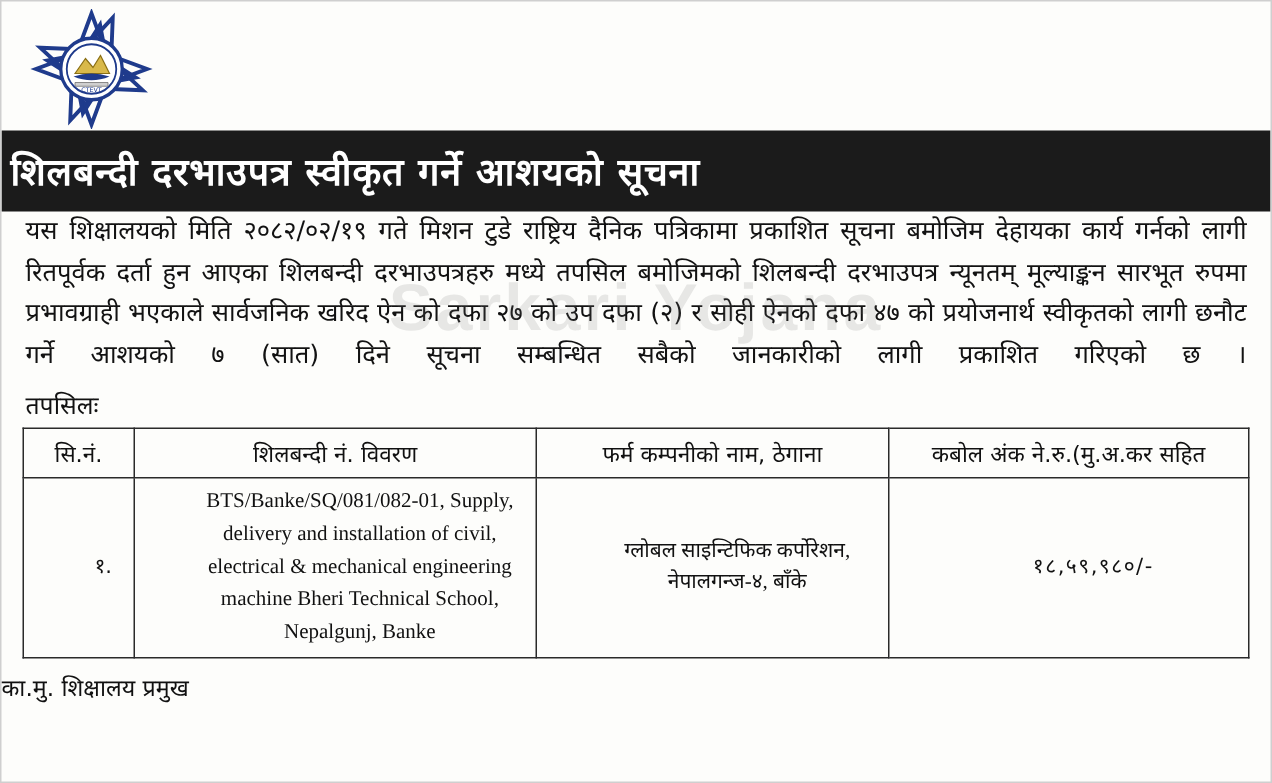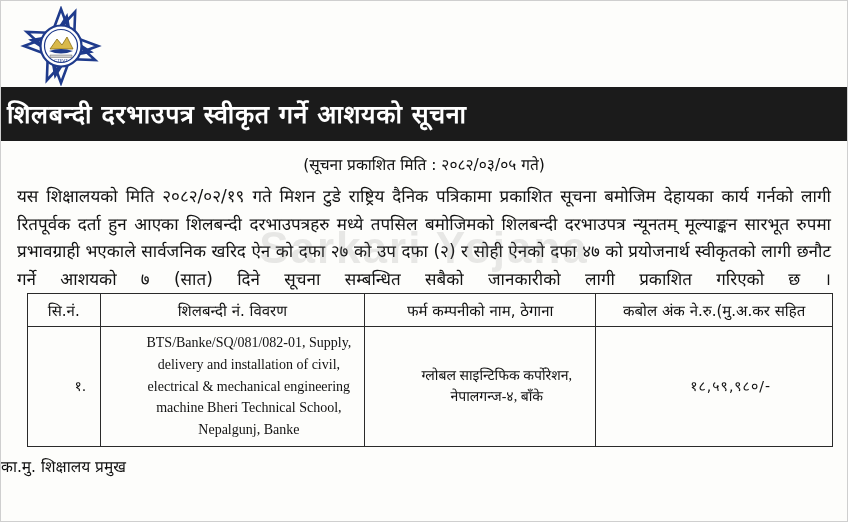--- a/index.html
+++ b/index.html
@@ -111,21 +111,20 @@
   }
   .tapsil {
     font-size: 16.5px;
     margin: 7px 0 4px 16px;
     font-family: "DejaVu Sans", "Liberation Sans", sans-serif;
   }
 
   
   .table-wrap {
     padding: 0 14px;
-    margin-left: 12px;
   }
   table.notice-table {
     width: 100%;
     border-collapse: collapse;
     font-family: "DejaVu Sans", "Liberation Sans", sans-serif;
     table-layout: fixed;
   }
   table.notice-table th,
   table.notice-table td {
     border: 1px solid #2a2a2a;
@@ -195,27 +194,27 @@
           <path d="M-12,5 q12,-4 24,0 q-12,5 -24,0 z" fill="#1f3b8c"></path>
           <path d="M-11,9 h22 v2.5 h-22 z" fill="#cfcfcf" stroke="#6b6b6b" stroke-width="0.5"></path>
           <text x="0" y="15.5" font-size="4.2" text-anchor="middle" fill="#1f3b8c" font-family="DejaVu Sans, sans-serif">CTEVT</text>
         </g>
       </svg>
     </div>
   </div>
 
   <div class="title-bar">शिलबन्दी दरभाउपत्र स्वीकृत गर्ने आशयको सूचना</div>
 
-  <div class="publish-date">(सूचना प्रकाशित मिति : २०८२/०३/०५ गते)</div>
 
   <div class="body-wrap">
     <div class="watermark">Sarkari Yojana</div>
     <div class="body-para">यस शिक्षालयको मिति २०८२/०२/१९ गते मिशन टुडे राष्ट्रिय दैनिक पत्रिकामा प्रकाशित सूचना बमोजिम देहायका कार्य गर्नको लागी रितपूर्वक दर्ता हुन आएका शिलबन्दी दरभाउपत्रहरु मध्ये तपसिल बमोजिमको शिलबन्दी दरभाउपत्र न्यूनतम् मूल्याङ्कन सारभूत रुपमा प्रभावग्राही भएकाले सार्वजनिक खरिद ऐन को दफा २७ को उप दफा (२) र सोही ऐनको दफा ४७ को प्रयोजनार्थ स्वीकृतको लागी छनौट गर्ने आशयको ७ (सात) दिने सूचना सम्बन्धित सबैको जानकारीको लागी प्रकाशित गरिएको छ ।</div>
   </div>
 
+  <div class="tapsil">तपसिलः</div>
 
   <div class="table-wrap">
     <table class="notice-table">
       <thead>
         <tr>
           <th class="col-sn">सि.नं.</th>
           <th class="col-desc">शिलबन्दी नं. विवरण</th>
           <th class="col-firm">फर्म कम्पनीको नाम, ठेगाना</th>
           <th class="col-amount">कबोल अंक ने.रु.(मु.अ.कर सहित</th>
         </tr>

